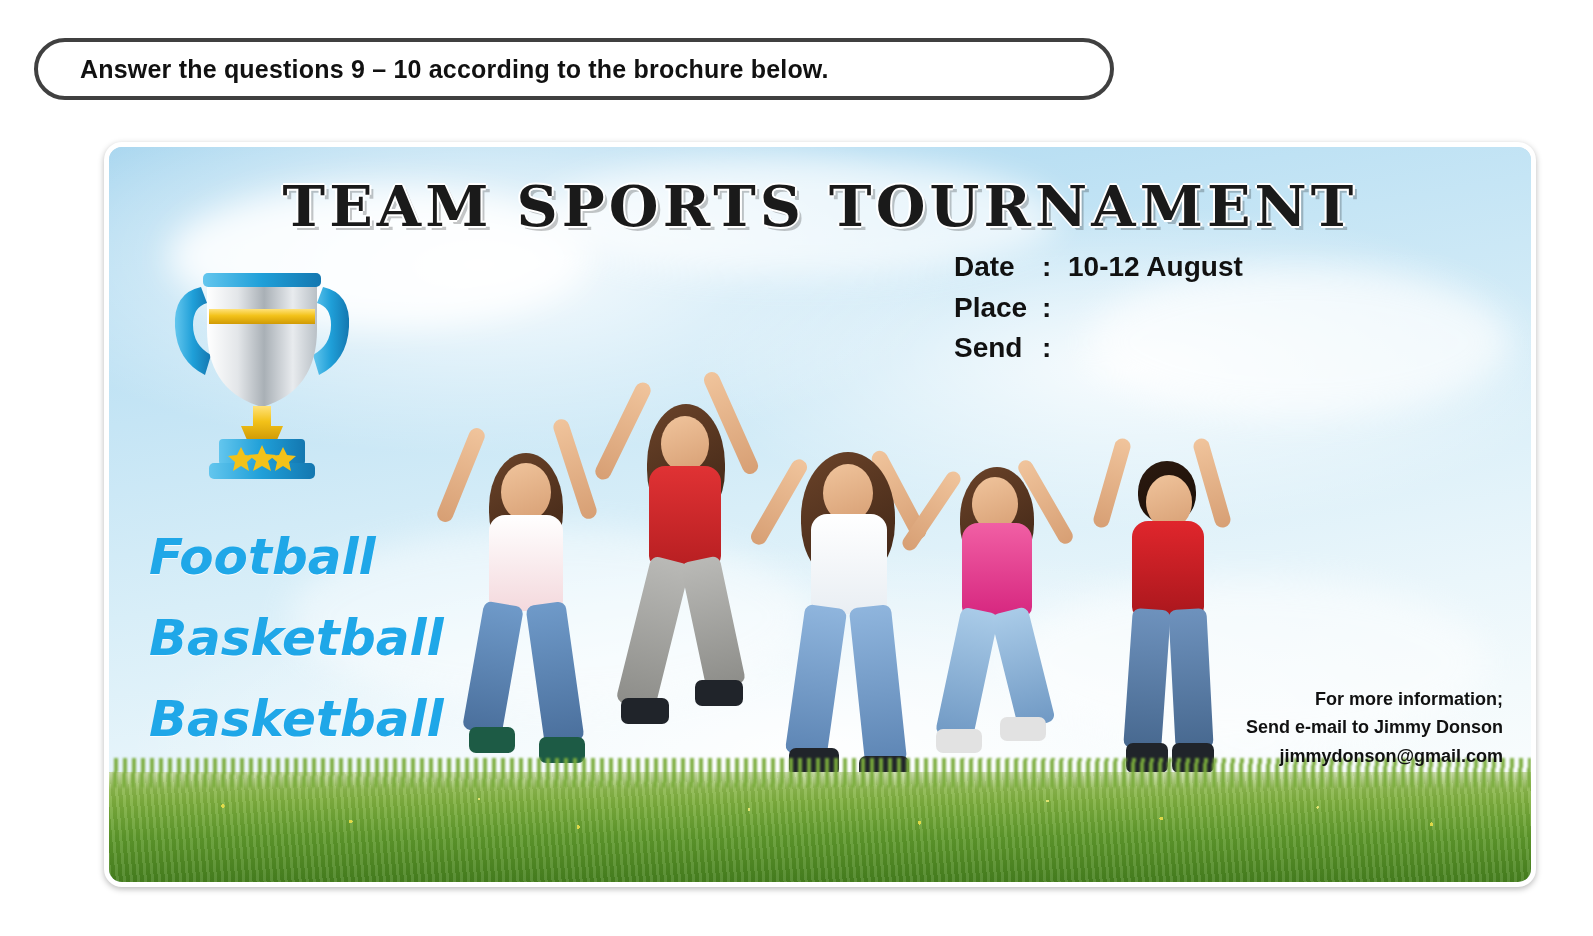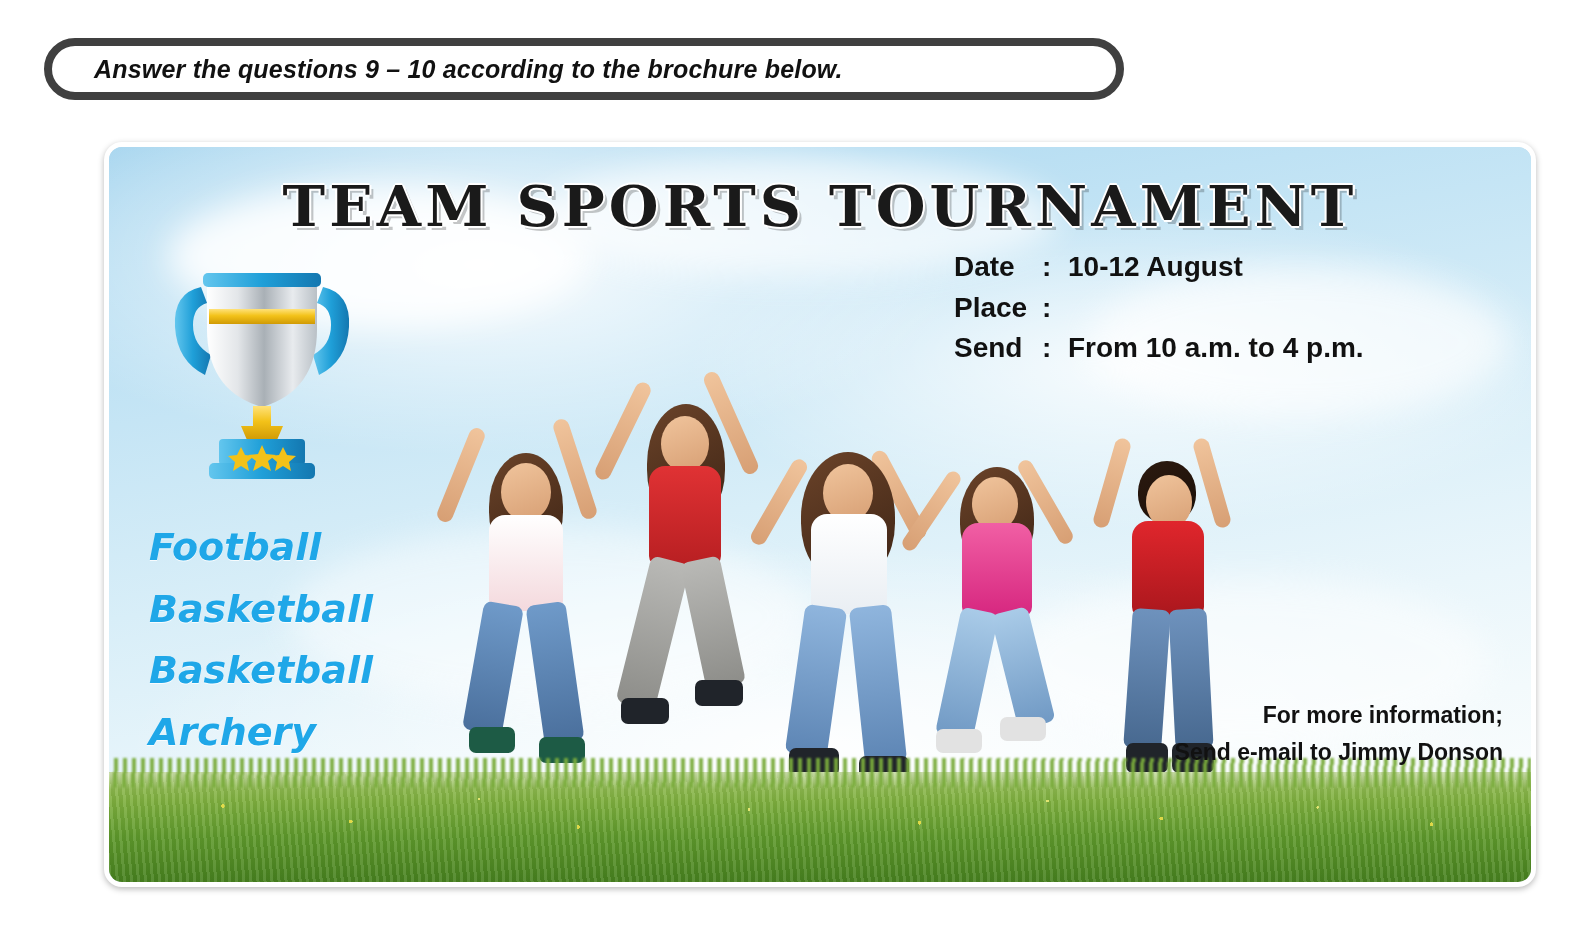--- a/index.html
+++ b/index.html
@@ -12,31 +12,30 @@
     position: relative;
     width: 1593px;
     height: 936px;
     overflow: hidden;
     background: #ffffff;
   }
 
   
   .instruction-pill {
     position: absolute;
-    left: 44px;
+    left: 34px;
     top: 38px;
     width: 1080px;
     height: 62px;
-    border: 8px solid #404040;
+    border: 4px solid #404040;
     border-radius: 34px;
     box-sizing: border-box;
     display: flex;
     align-items: center;
     background: #ffffff;
-    font-style: italic;
   }
   .instruction-text {
     padding-left: 42px;
     font-size: 25px;
     font-weight: bold;
     color: #111111;
     letter-spacing: 0.2px;
     white-space: nowrap;
   }
 
@@ -150,33 +149,33 @@
   .info-value { white-space: nowrap; }
 
   
   .sports-list {
     position: absolute;
     left: 40px;
     top: 370px;
     font-family: "DejaVu Sans", sans-serif;
     font-style: italic;
     font-weight: bold;
-    font-size: 38px;
+    font-size: 50px;
     color: #1fa7e8;
     line-height: 1.62;
     text-shadow: 0 1px 0 rgba(255,255,255,0.8);
   }
 
   
   .contact-block {
     position: absolute;
     right: 28px;
     bottom: 112px;
     text-align: right;
-    font-size: 23px;
+    font-size: 18px;
     font-weight: bold;
     color: #111111;
     line-height: 1.58;
   }
 
   
   .trophy { position: absolute; left: 48px; top: 96px; width: 210px; height: 240px; }
 
   
   .kid { position: absolute; }
@@ -268,21 +267,20 @@
         <span class="info-colon">:</span>
         <span class="info-value">10-12 August</span>
       </div>
       <div class="info-row">
         <span class="info-label">Place</span>
         <span class="info-colon">:</span>
       </div>
       <div class="info-row">
         <span class="info-label">Send</span>
         <span class="info-colon">:</span>
-        <span class="info-value">From 10 a.m. to 4 p.m.</span>
       </div>
     </div>
 
     <div class="sports-list">
       <div>Football</div>
       <div>Basketball</div>
       <div>Basketball</div>
       <div>Archery</div>
     </div>
 
@@ -354,16 +352,17 @@
         <div class="shoe" style="left:42px; top:326px; width:42px; height:30px;"></div>
         <div class="shoe" style="left:88px; top:326px; width:42px; height:30px;"></div>
       </div>
     </div>
 
     <div class="grass"></div>
 
     <div class="contact-block">
       <div>For more information;</div>
       <div>Send e-mail to Jimmy Donson</div>
+      <div>jimmydonson@gmail.com</div>
     </div>
 
   </div>
 </div>
 
 </body></html>

